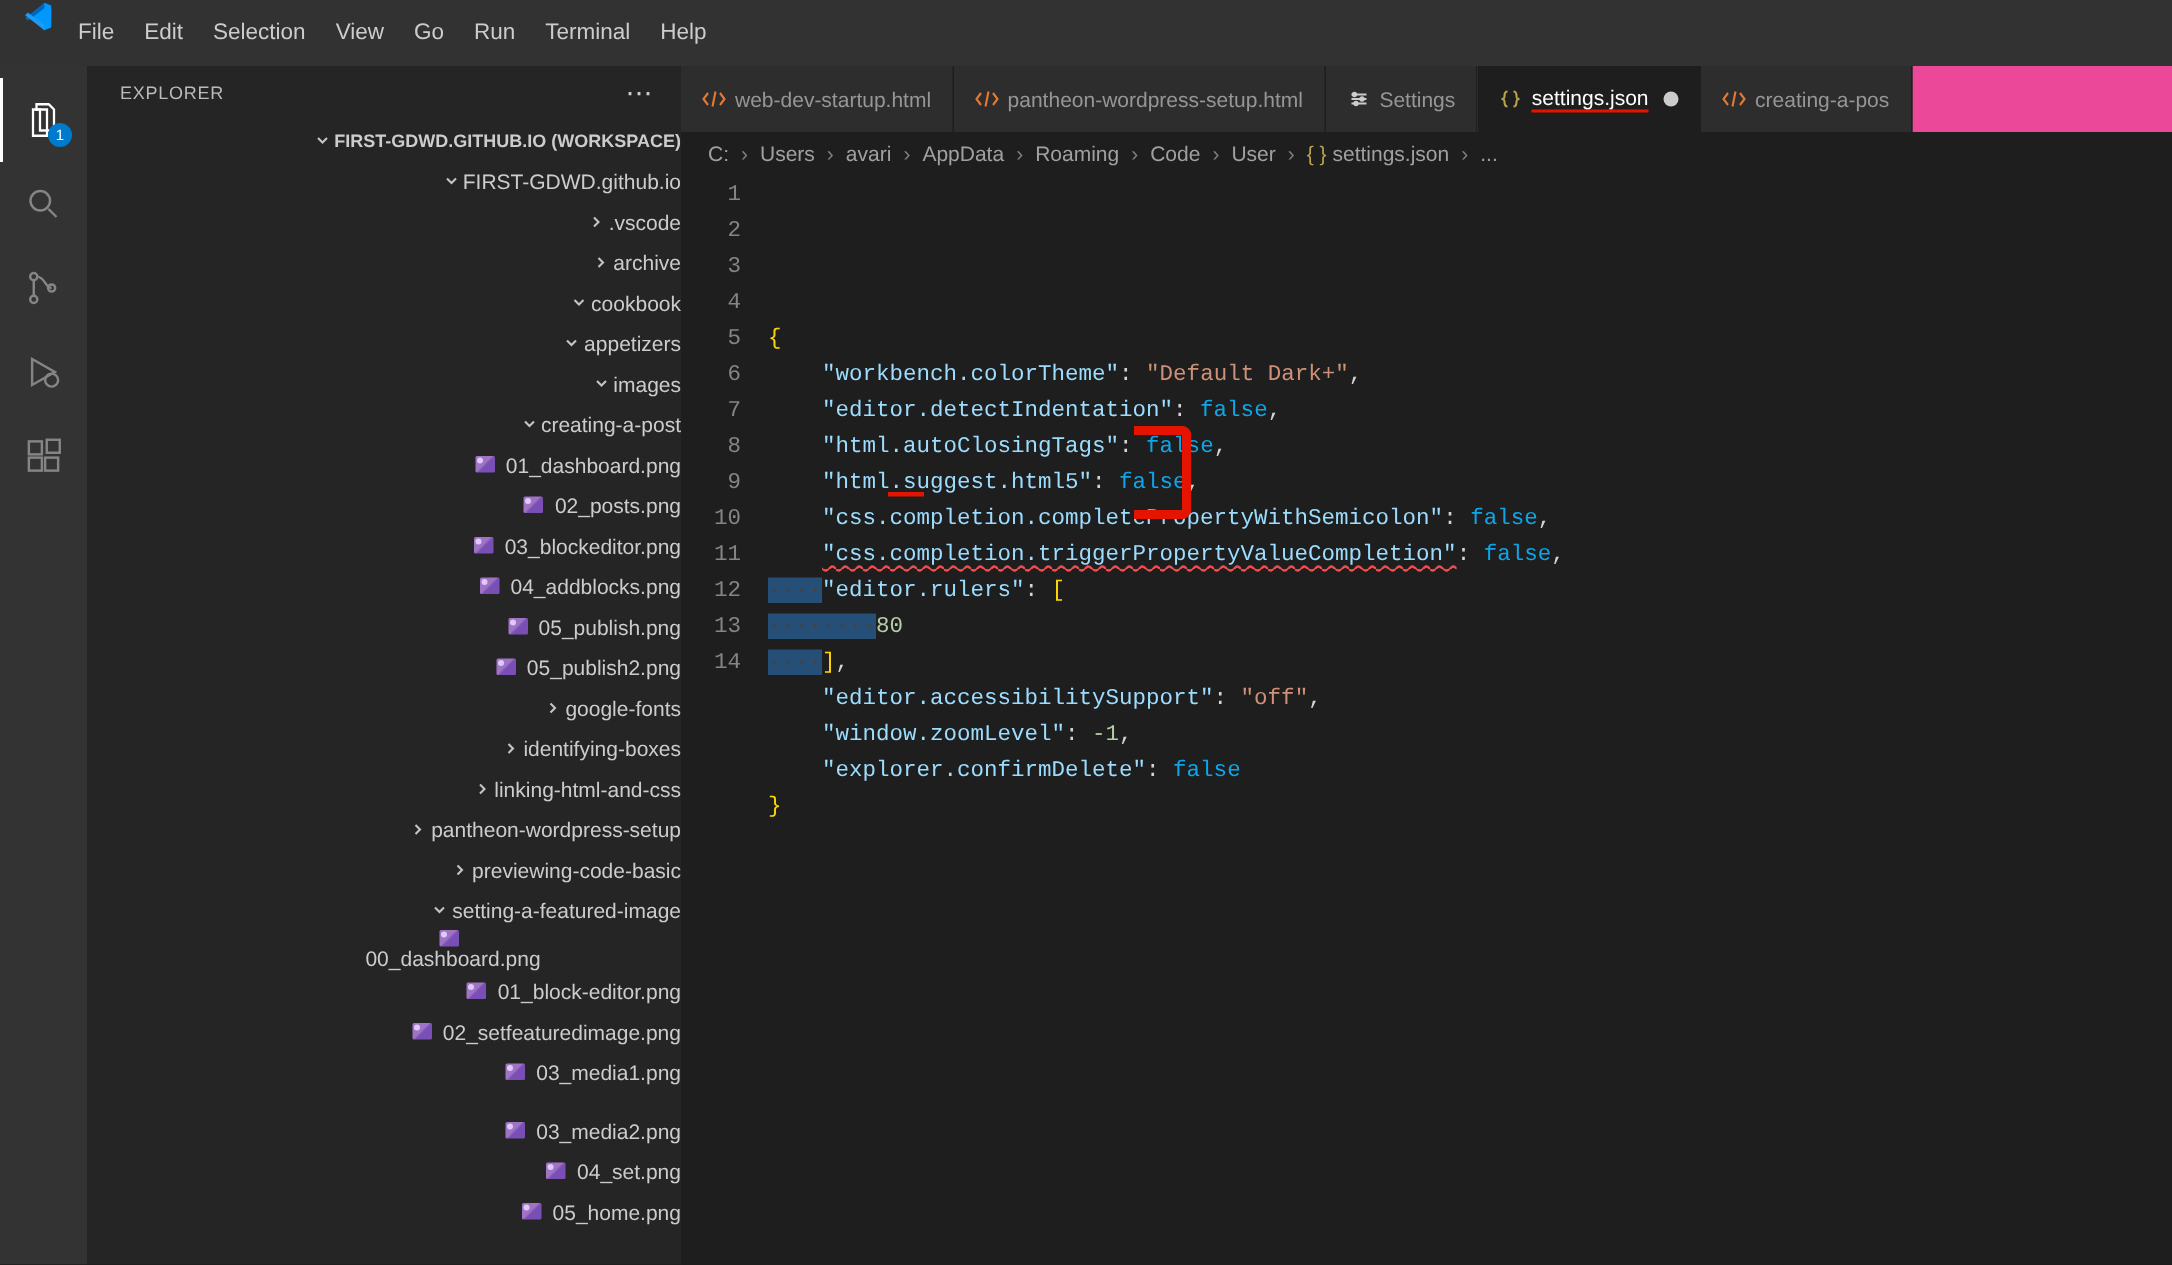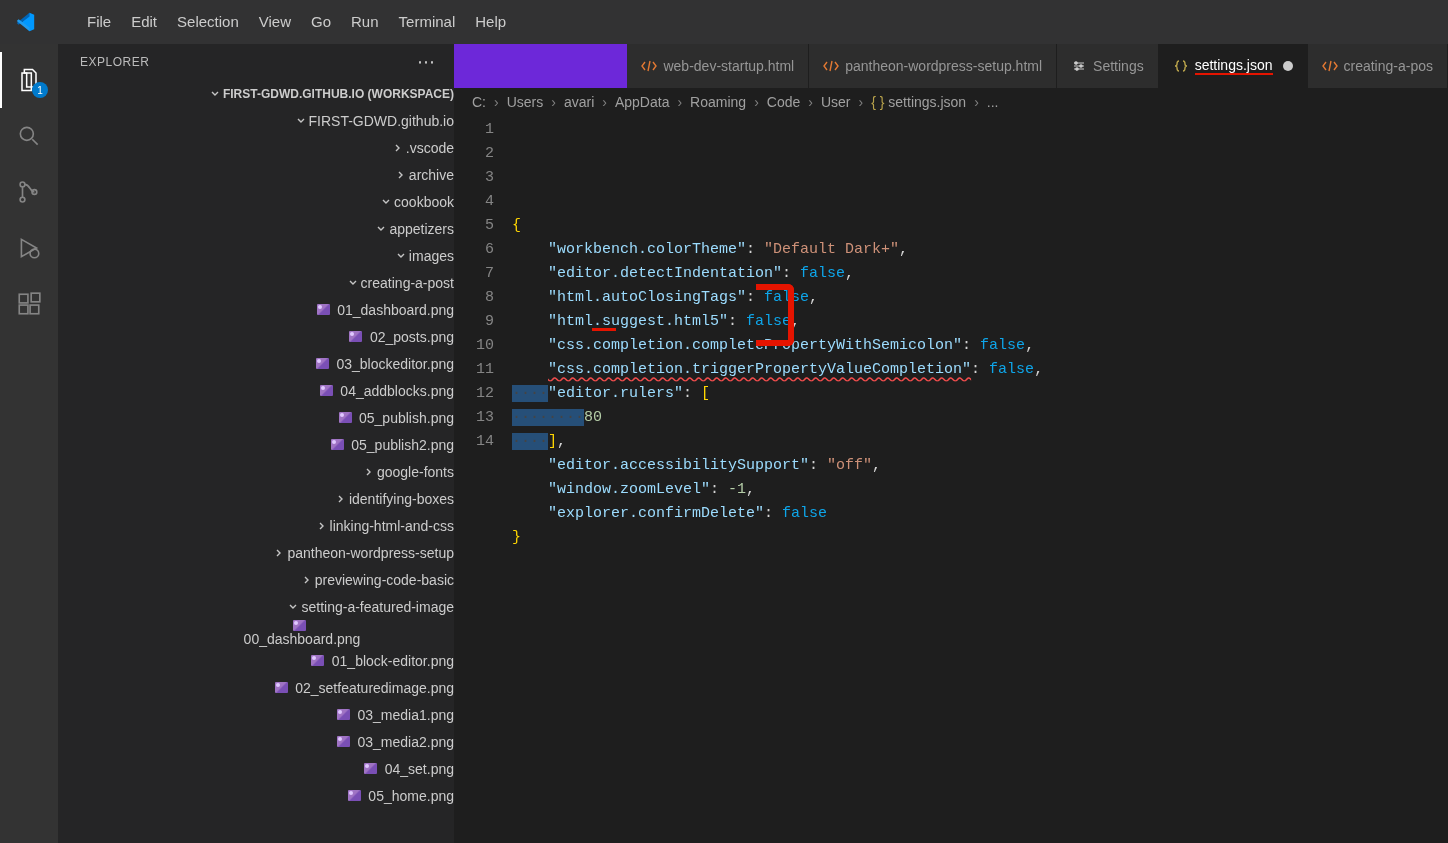--- a/index.html
+++ b/index.html
@@ -10,23 +10,22 @@
     font-size: 13px;
     overflow: hidden;
     width: 1448px;
     height: 843px;
   }
   
   .titlebar {
     height: 44px;
     background: #323233;
     display: flex;
-    align-items: center;
+    align-items: flex-start;
     padding-left: 8px;
-    gap: 35px;
   }
   .titlebar .logo { width: 34px; display:flex; align-items:center; justify-content:center; }
   .titlebar .menu { display:flex; }
   .titlebar .menu-item { padding: 0 10px; font-size: 15px; color:#cccccc; cursor:default; line-height:44px; }
   
   .main { display:flex; height: calc(100% - 44px); }
   
   .activitybar {
     width: 58px;
     background: #333333;
@@ -75,23 +74,22 @@
   .tree-workspace { font-weight:600; font-size:12px; color:#cccccc; }
   .tree-file-icon {
     width:16px; height:16px; margin-right:6px;
     display:inline-flex; align-items:center; justify-content:center;
   }
   .img-icon { background:linear-gradient(135deg,#a074c4 45%,#7a4fb5 55%); width:13px; height:11px; border-radius:1px; position:relative; }
   .img-icon::after{ content:''; position:absolute; width:4px; height:4px; border-radius:50%; background:#e0c8ff; top:1px; left:1px;}
   
   .editor-area { flex:1; display:flex; flex-direction:column; background:#1e1e1e; min-width:0; }
   .tabs {
-    height:44px; background:#6d28d9; display:flex; align-items:stretch;
+    height:44px; background:#ec4899; display:flex; align-items:stretch;
     overflow:hidden;
-    justify-content:flex-end;
   }
   .tab {
     display:flex; align-items:center; padding:0 14px;
     background:#2d2d2d; border-right:1px solid #1e1e1e;
     color:#969696; font-size:14px; gap:6px; min-width:0;
   }
   .tab.active { background:#1e1e1e; color:#ffffff; }
   .tab .tab-icon { display:inline-flex; }
   .tab .unsaved { width:10px; height:10px; border-radius:50%; background:#cccccc; margin-left:4px; }
   .tab-label { white-space:nowrap; }
@@ -371,21 +369,21 @@
               <span class="img-icon"></span>
             </span>
             <span class="tree-label">02_setfeaturedimage.png</span>
           </div>
           <div class="tree-row" style="padding-left: 92px;">
             <span class="tree-file-icon">
               <span class="img-icon"></span>
             </span>
             <span class="tree-label">03_media1.png</span>
           </div>
-          <div class="tree-row" style="padding-left: 64px;">
+          <div class="tree-row" style="padding-left: 64px; margin-top: 12px;">
             <span class="tree-file-icon">
               <span class="img-icon"></span>
             </span>
             <span class="tree-label">03_media2.png</span>
           </div>
           <div class="tree-row" style="padding-left: 92px;">
             <span class="tree-file-icon">
               <span class="img-icon"></span>
             </span>
             <span class="tree-label">04_set.png</span>

